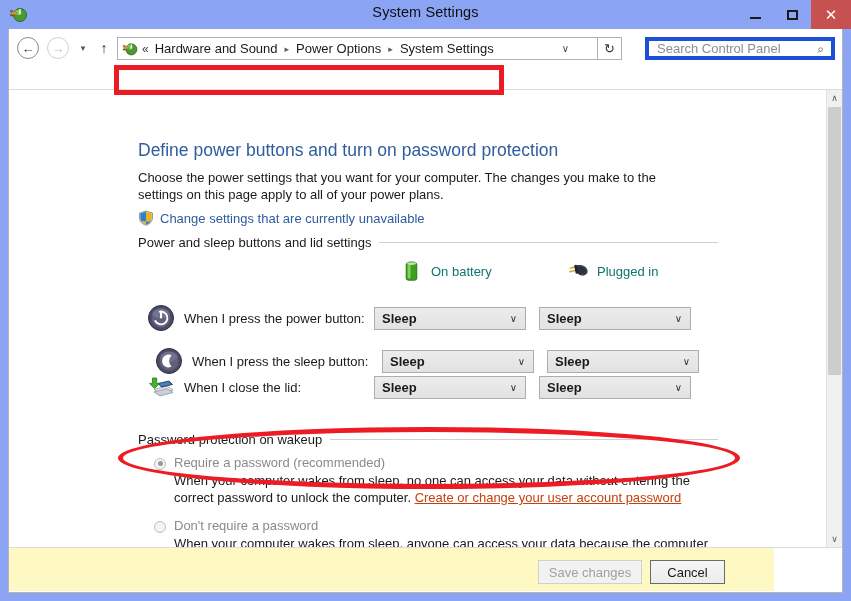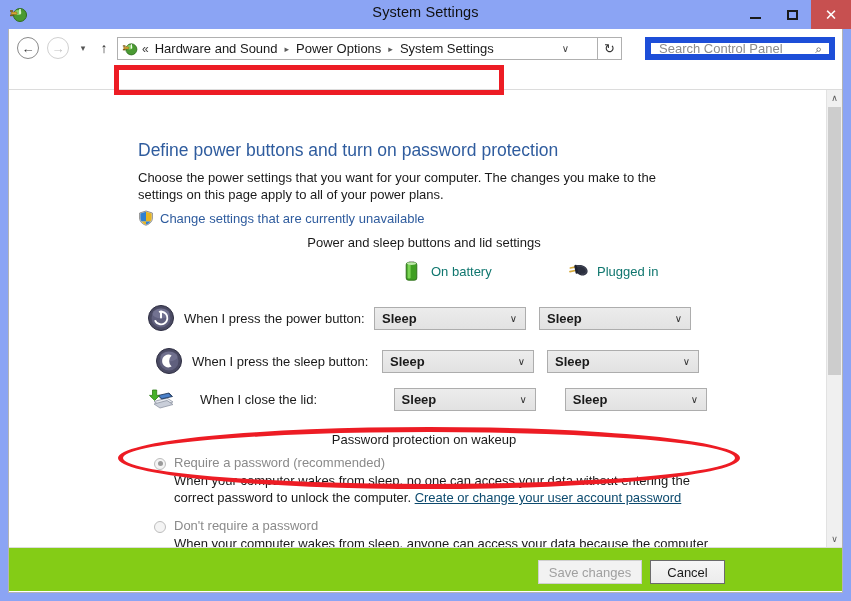--- a/index.html
+++ b/index.html
@@ -163,21 +163,21 @@
     border-left: none;
     box-sizing: border-box;
     background: #fff;
     display: flex; align-items: center; justify-content: center;
     font-size: 13px; color: #333;
   }
   #searchbox {
     position: absolute;
     left: 636px; top: 8px;
     width: 190px; height: 23px;
-    border: 6px solid #1d4ed8;
+    border: 4px solid #1d4ed8;
     background: #fff;
     box-sizing: border-box;
     display: flex; align-items: center;
   }
   #search-placeholder {
     margin-left: 8px;
     font-size: 13px;
     color: #8d8d8d;
     flex: 1;
   }
@@ -253,21 +253,20 @@
     color: #2f5c9e;
     white-space: nowrap;
   }
 
   
   .section-head {
     position: absolute;
     display: flex;
     align-items: center;
     width: 580px;
-    flex-direction: column;
   }
   .section-head .lbl {
     font-size: 13px;
     color: #1a1a1a;
     white-space: nowrap;
     padding-right: 8px;
   }
   .section-head .rule {
     flex: 1;
     height: 1px;
@@ -294,21 +293,21 @@
   .setting-row {
     position: absolute;
     left: 138px;
     width: 560px;
     height: 34px;
     display: flex;
     align-items: center;
   }
   #row-power { top: 211px; }
   #row-sleep { top: 254px; justify-content: center; }
-  #row-lid   { top: 292px; gap: 16px; }
+  #row-lid   { top: 280px; }
 
   .rowicon { width: 28px; height: 28px; flex: 0 0 auto; }
   .rowlabel {
     font-size: 13px;
     color: #1a1a1a;
     margin-left: 9px;
     width: 190px;
     white-space: nowrap;
   }
   .combo {
@@ -363,21 +362,21 @@
   }
   .radio-desc {
     margin-left: 20px;
     margin-top: 2px;
     width: 548px;
     font-size: 13px;
     color: #1a1a1a;
     line-height: 17px;
   }
   .inline-link {
-    color: #0c4a6e;
+    color: #c2410c;
     text-decoration: underline;
   }
 
   
   #anno-ellipse {
     position: absolute;
     left: 109px; top: 337px;
     width: 622px; height: 62px;
     border: 5px solid #ed1c24;
     border-radius: 50%;
@@ -417,23 +416,23 @@
   
   #footer-sep {
     position: absolute;
     left: 0; top: 518px;
     width: 833px; height: 1px;
     background: #dcdcdc;
   }
   #footer {
     position: absolute;
     left: 0; top: 519px;
-    width: 833px;
+    width: 765px;
     height: 43px;
-    background: #84cc16;
+    background: #fef9c3;
   }
   .footbtn {
     position: absolute;
     top: 12px;
     height: 24px;
     border: 1px solid #adadad;
     box-sizing: border-box;
     font-size: 13px;
     display: flex;
     align-items: center;

